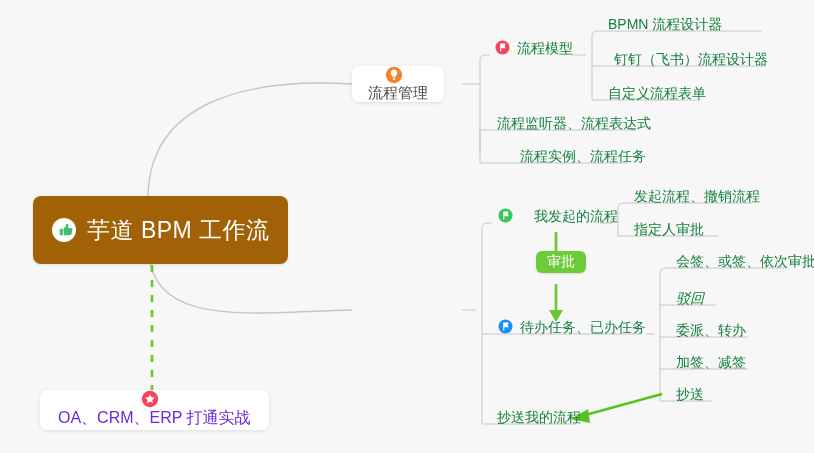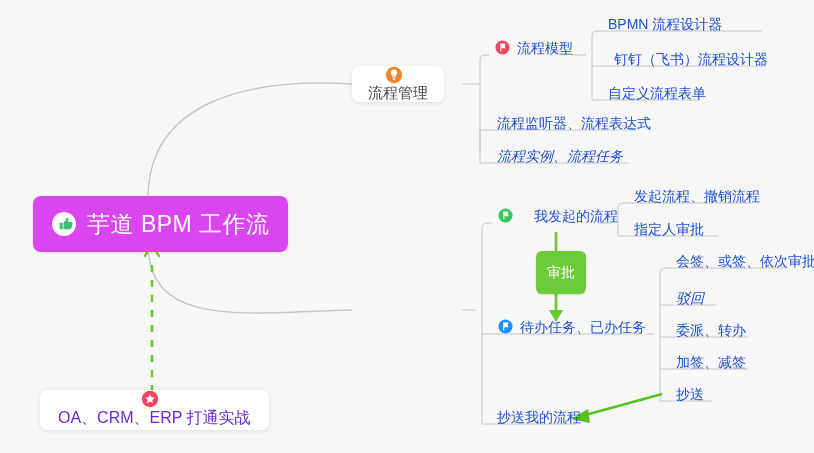--- a/index.html
+++ b/index.html
@@ -29,24 +29,24 @@
   .node {
     position: absolute;
     display: flex;
     align-items: center;
     box-sizing: border-box;
     white-space: nowrap;
   }
 
   
   .node-root {
-    background: #d946ef;
+    background: #a16207;
     border-radius: 8px;
     padding: 12px 18px;
-    height: 56px;
+    height: 68px;
     box-shadow: 0 1px 3px rgba(0,0,0,0.10);
   }
   .node-root .label {
     color: #ffffff;
     font-size: 23px;
     letter-spacing: 0.5px;
   }
 
   
   .node-card {
@@ -71,31 +71,31 @@
   }
 
   
   .node-text {
     height: 28px;
     padding: 0 8px 0 10px;
     align-items: flex-end;
     padding-bottom: 3px;
   }
   .node-text .label {
-    color: #1d4ed8;
+    color: #15803d;
     font-size: 14px;
     line-height: 1;
   }
   .node-text.with-icon { padding-left: 6px; }
 
   
   .node-badge {
     background: #6ccb39;
     border-radius: 6px;
-    height: 43px;
+    height: 22px;
     padding: 0 11px;
     justify-content: flex-end;
     box-shadow: 0 1px 2px rgba(0,0,0,0.12);
   }
   .node-badge .label {
     color: #ffffff;
     font-size: 14px;
   }
 
   
@@ -215,21 +215,21 @@
   <div class="node node-text" style="left:604px; top:41px;">
     <span class="label">钉钉（飞书）流程设计器</span>
   </div>
   <div class="node node-text" style="left:598px; top:75px;justify-content:flex-end;">
     <span class="label">自定义流程表单</span>
   </div>
 
   <div class="node node-text" style="left:487px; top:105px;text-align:right;">
     <span class="label">流程监听器、流程表达式</span>
   </div>
-  <div class="node node-text" style="left:487px; top:138px;font-style:italic;">
+  <div class="node node-text" style="left:510px; top:138px;">
     <span class="label">流程实例、流程任务</span>
   </div>
 
 
   <div class="node node-text with-icon" style="left:492px; top:198px;gap:14px;">
     <span class="icon icon-sm">
       <svg viewBox="0 0 15 15" width="15" height="15">
         <circle cx="7.5" cy="7.5" r="7" fill="#34c759"></circle>
         <path d="M5.2 3.6 v8 h1.1 V8.2 h4.3 l-0.9 -2.3 0.9 -2.3 z" fill="#ffffff"></path>
       </svg>

